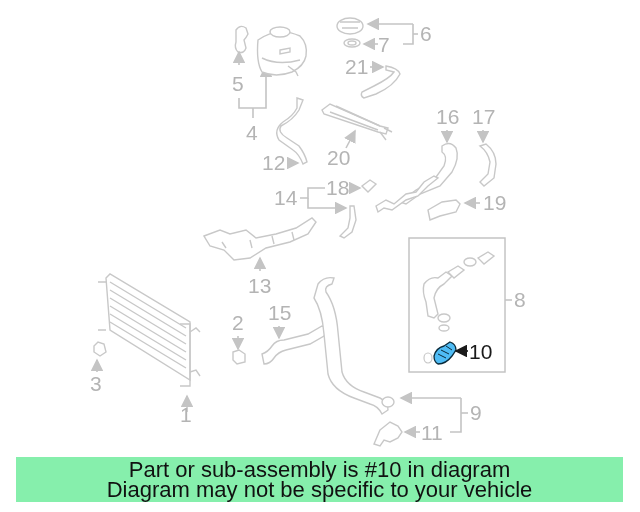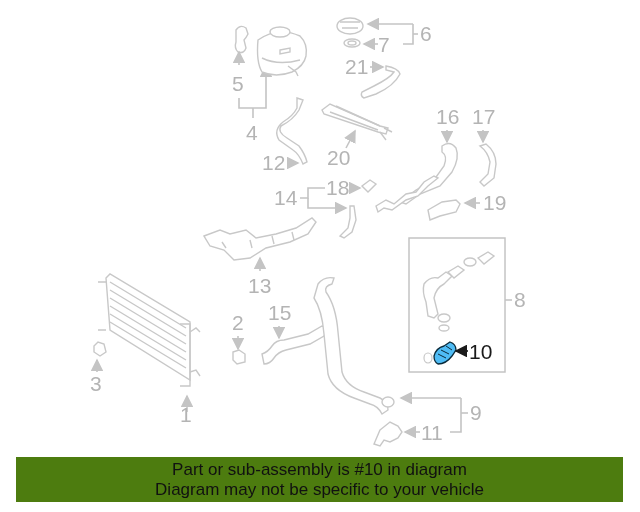--- a/index.html
+++ b/index.html
@@ -5,22 +5,22 @@
     html, body { margin:0; padding:0; background:#ffffff; }
     body { width:640px; height:512px; position:relative; overflow:hidden; font-family:"Liberation Sans", sans-serif; }
     #diagram { position:absolute; left:0; top:0; width:640px; height:512px; }
     .lbl { font-family:"Liberation Sans", sans-serif; font-size:21px; fill:#b4b4b4; }
     .lbl-dark { font-family:"Liberation Sans", sans-serif; font-size:21px; fill:#1a1a1a; }
     .ln { stroke:#c4c4c4; stroke-width:1.6; fill:none; }
     .part { stroke:#c8c8c8; stroke-width:1.4; fill:#ffffff; }
     .partf { stroke:#c8c8c8; stroke-width:1.4; fill:none; }
     .banner {
       position:absolute; left:16px; top:457px; width:607px; height:45px;
-      background:#4d7c0f; text-align:center; color:#111111;
-      font-size:17px; line-height:20px; padding-top:3px; box-sizing:border-box;
+      background:#86efac; text-align:center; color:#111111;
+      font-size:22px; line-height:20px; padding-top:3px; box-sizing:border-box;
     }
     .banner div { white-space:nowrap; }
   </style>
 </head>
 <body>
 
 <svg id="diagram" viewBox="0 0 640 512" xmlns="http://www.w3.org/2000/svg">
   <defs>
     <marker id="ah" markerWidth="8" markerHeight="8" refX="7" refY="4" orient="auto">
       <path d="M0,0 L8,4 L0,8 z" fill="#c4c4c4"></path>

